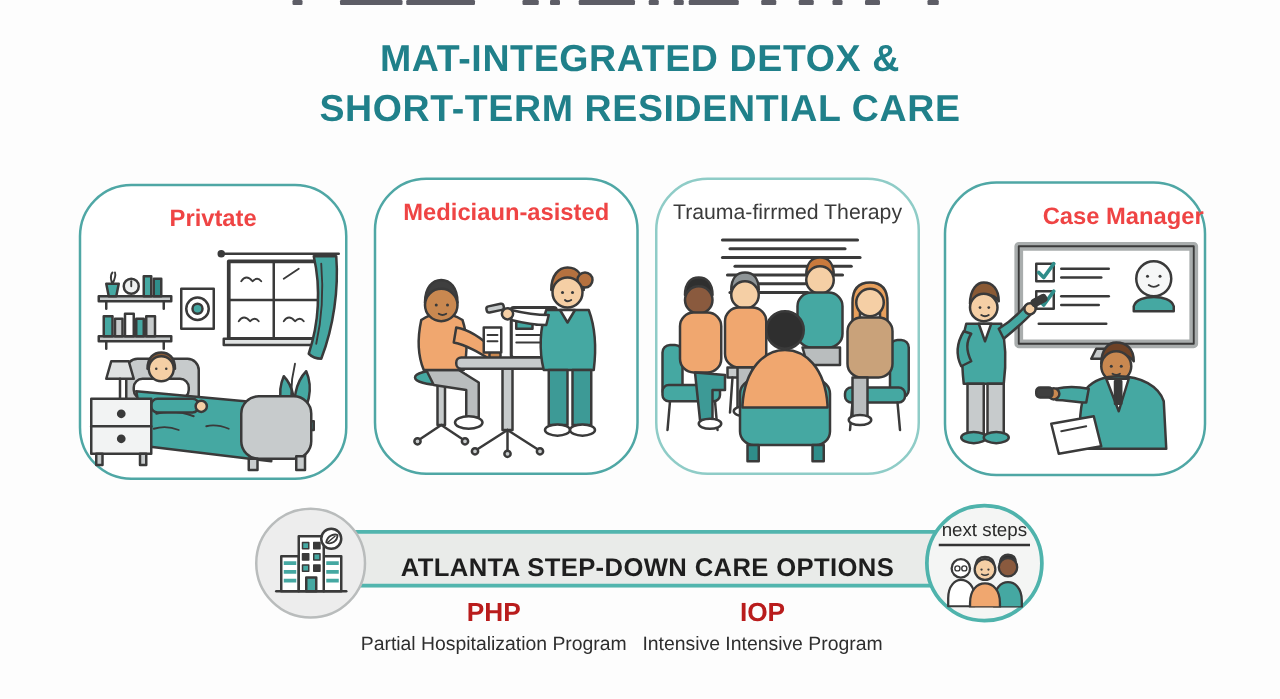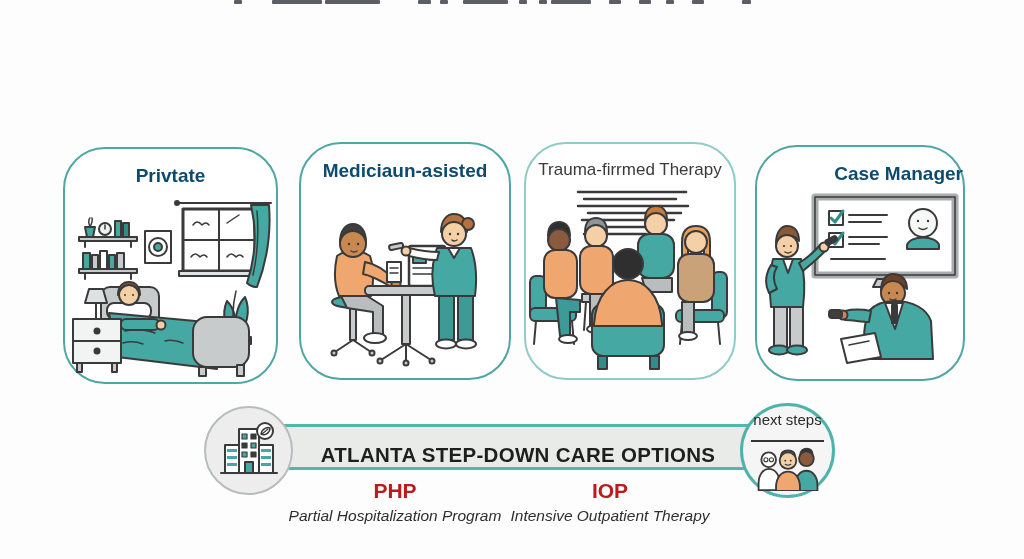--- a/index.html
+++ b/index.html
@@ -7,40 +7,40 @@
          font-family:"Liberation Sans",sans-serif;color:#262626;}
   
   .top-dash{position:absolute;top:0;height:4px;background:#41414b;border-radius:1px;opacity:.85;}
   
   #main-title{position:absolute;left:0;top:28px;width:1024px;text-align:center;
               color:#20808a;font-weight:bold;font-size:30px;line-height:40px;letter-spacing:.5px;}
   
   .card{position:absolute;background:#ffffff;border:2px solid #4fa7a5;border-radius:42px;
         box-sizing:border-box;display:flex;flex-direction:column;align-items:center;}
   .card.light{border-color:#8fccc7;}
-  .card-title{margin-top:16px;font-weight:bold;font-size:19px;color:#0c4a6e;text-align:center;}
+  .card-title{margin-top:16px;font-weight:bold;font-size:19px;color:#ef4444;text-align:center;}
   .card-title.regular{font-weight:normal;font-size:17px;color:#3a3a3a;}
   .card svg{display:block;margin-top:4px;}
   
   #banner-bar{position:absolute;left:240px;top:424px;width:556px;height:46px;
               background:#e9ebe9;border-top:3px solid #52b5ae;border-bottom:3px solid #52b5ae;
               box-sizing:border-box;display:flex;align-items:flex-end;justify-content:center;}
   #banner-bar .banner-label{font-weight:bold;font-size:20.5px;letter-spacing:.3px;color:#1e1e1e;}
   #left-circle{position:absolute;left:204px;top:406px;width:89px;height:89px;border-radius:50%;
                background:#ededed;border:2px solid #b9bcbc;box-sizing:border-box;
                display:flex;align-items:center;justify-content:center;}
   #right-circle{position:absolute;left:740px;top:403px;width:95px;height:95px;border-radius:50%;
                 background:#f4f5f4;border:3px solid #4fb3ac;box-sizing:border-box;
                 display:flex;flex-direction:column;align-items:center;justify-content:center;}
   #right-circle .badge-label{font-size:15px;color:#2a2a2a;border-bottom:2px solid #333;
-                             padding:0 2px 12px 2px;margin-bottom:3px;}
+                             padding:0 2px 2px 2px;margin-bottom:3px;}
   
   .program{position:absolute;width:240px;text-align:center;}
   .program .abbr{font-weight:bold;font-size:21px;color:#b91c1c;}
-  .program .name{font-size:15.5px;color:#2e2e2e;margin-top:4px;font-style:italic;}
+  .program .name{font-size:15.5px;color:#2e2e2e;margin-top:4px;}
 </style>
 </head>
 <body>
 
 <div id="stage">
 
   <div>
     <div class="top-dash" style="left:234px;width:8px;"></div>
     <div class="top-dash" style="left:272px;width:50px;"></div>
     <div class="top-dash" style="left:325px;width:55px;"></div>
@@ -50,20 +50,24 @@
     <div class="top-dash" style="left:519px;width:8px;"></div>
     <div class="top-dash" style="left:539px;width:8px;"></div>
     <div class="top-dash" style="left:551px;width:40px;"></div>
     <div class="top-dash" style="left:609px;width:12px;"></div>
     <div class="top-dash" style="left:639px;width:12px;"></div>
     <div class="top-dash" style="left:666px;width:8px;"></div>
     <div class="top-dash" style="left:692px;width:12px;"></div>
     <div class="top-dash" style="left:742px;width:9px;"></div>
   </div>
 
+  <div id="main-title">
+    <div>MAT-INTEGRATED DETOX &amp;</div>
+    <div>SHORT-TERM RESIDENTIAL CARE</div>
+  </div>
 
   <div class="card" style="left:63px;top:147px;width:215px;height:237px;">
     <div class="card-title">Privtate</div>
     <svg width="211" height="190" viewBox="0 0 211 190">
       <g stroke="#3a3a3a" stroke-width="2" fill="none" stroke-linecap="round" stroke-linejoin="round">
 
         <rect x="14" y="46" width="58" height="4" fill="#c7cbcc"></rect>
         <line x1="20" y1="50" x2="20" y2="56"></line>
           <line x1="66" y1="50" x2="66" y2="56"></line>
         <path d="M20,36 L30,36 L28,46 L22,46 Z" fill="#45a8a2"></path>
@@ -351,16 +355,16 @@
       </g>
     </svg>
   </div>
 
   <div class="program" style="left:275px;top:479px;">
     <div class="abbr">PHP</div>
     <div class="name">Partial Hospitalization Program</div>
   </div>
   <div class="program" style="left:490px;top:479px;">
     <div class="abbr">IOP</div>
-    <div class="name">Intensive Outpatient Therapy</div>
+    <div class="name">Intensive Intensive Program</div>
   </div>
 
 </div>
 
 </body></html>

